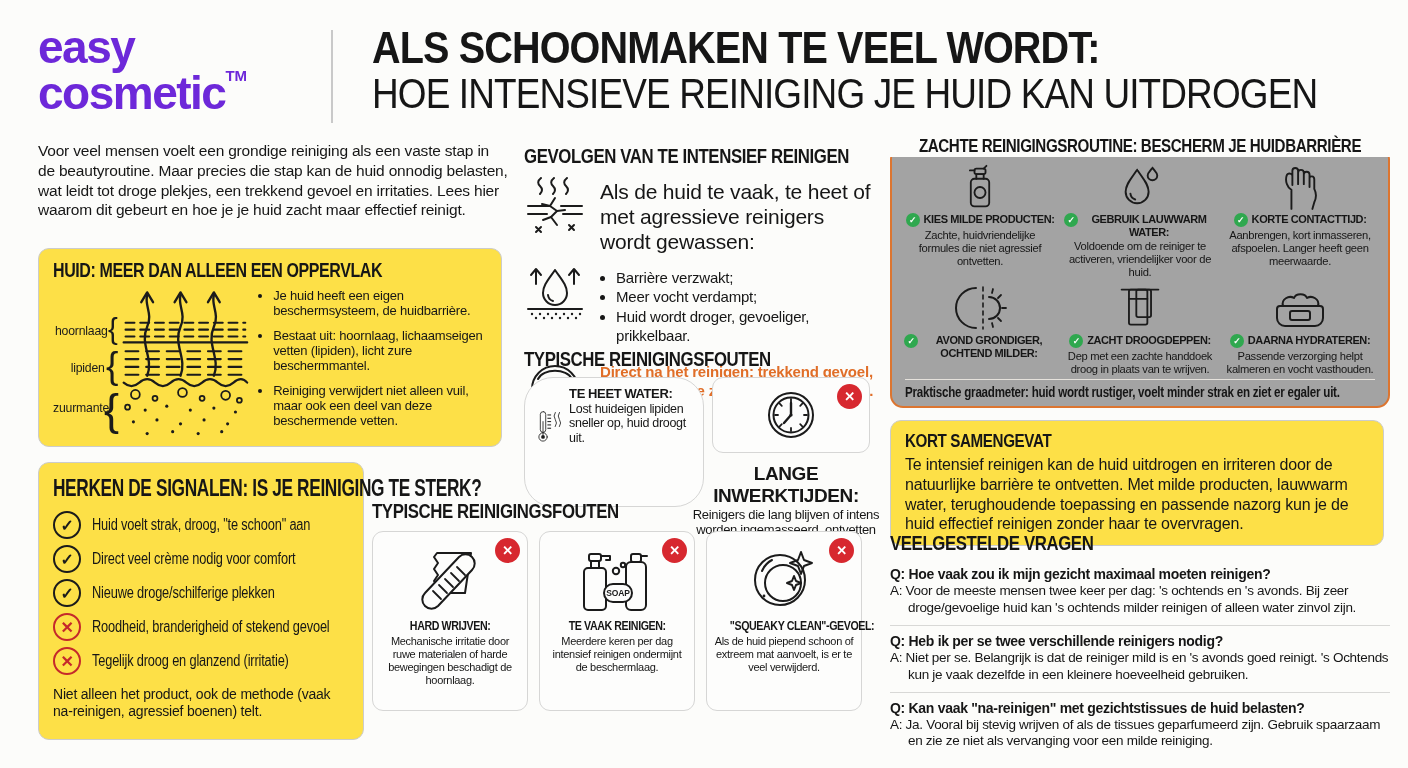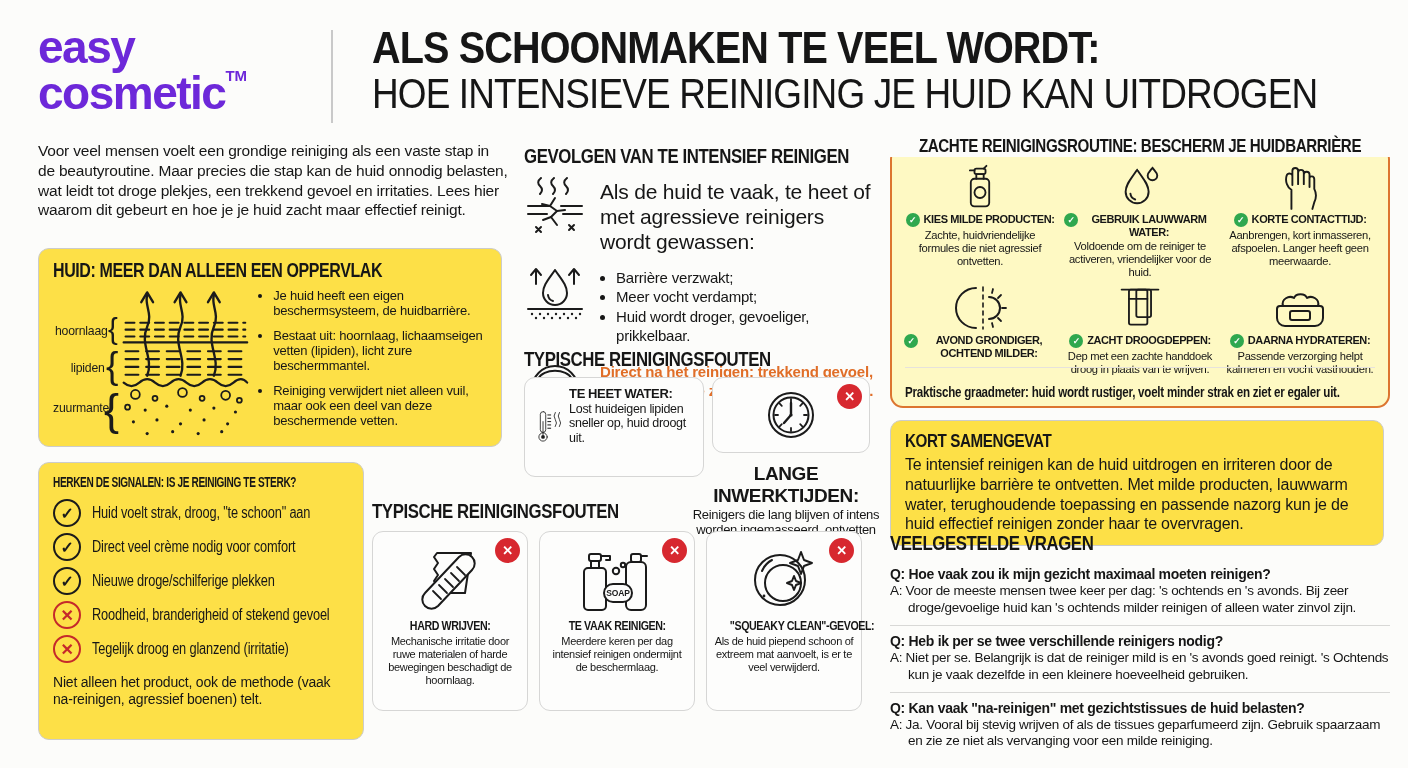--- a/index.html
+++ b/index.html
@@ -21,63 +21,63 @@
   
   .box{position:absolute;background:#fde047;border:1.6px solid #cccccb;border-radius:11px;}
   
   .intro{position:absolute;left:38px;top:141px;width:470px;font-size:15.5px;line-height:1.28;margin:0;}
   .skinbox{left:38px;top:248px;width:464px;height:199px;padding:10px 14px;box-sizing:border-box;}
   .skinbox h2{font-size:20px;}
   .skinrow{display:flex;gap:8px;margin-top:4px;}
   .skinbullets{margin:2px 0 0 0;padding-left:16px;font-size:13px;line-height:1.18;width:218px;}
   .skinbullets li{margin-bottom:9px;}
   .sigbox{left:38px;top:462px;width:326px;height:278px;padding:11px 14px;box-sizing:border-box;}
-  .sigbox h2{font-size:14px;}
+  .sigbox h2{font-size:24px;}
   .sigitem{display:flex;align-items:center;gap:11px;margin:8px 0;height:26px;}
   .sigicon{flex:0 0 28px;width:28px;height:28px;border-radius:50%;border:2.6px solid #1b1b1b;box-sizing:border-box;
            display:flex;align-items:center;justify-content:center;font-size:16px;font-weight:700;color:#1b1b1b;}
   .sigicon.red{border-color:#c5292b;color:#c5292b;}
   .sigtext{font-size:16px;}
   .signote{font-size:14px;line-height:1.2;margin-top:12px;}
   
   .conseq{position:absolute;left:524px;top:144px;width:354px;}
   .crow{display:flex;gap:14px;margin-top:9px;align-items:flex-start;}
   .cicon{flex:0 0 62px;display:flex;justify-content:center;}
   .clead{font-size:21px;line-height:1.2;margin:2px 0 0 0;}
   .cbul{margin:4px 0 0 0;padding-left:16px;font-size:15px;line-height:1.3;}
   .warn{font-size:15px;font-weight:700;color:#e06e28;line-height:1.3;margin-top:4px;}
   .mist1{position:absolute;left:524px;top:347px;width:354px;height:190px;}
   .card{background:#fdfdfc;border:1.6px solid #d6d6d5;border-radius:11px;box-sizing:border-box;position:relative;}
-  .cardA{position:absolute;left:0;top:30px;width:180px;height:100px;padding:8px 12px;display:flex;gap:8px;align-items:flex-start;}
+  .cardA{position:absolute;left:0;top:30px;width:180px;height:130px;padding:8px 12px;display:flex;gap:8px;align-items:flex-start;border-radius:29px;}
   .cardA .ct{font-size:13px;font-weight:700;letter-spacing:-0.4px;}
   .cardA .cb{font-size:12.5px;line-height:1.15;letter-spacing:-0.3px;margin-top:1px;}
   .cardB{position:absolute;left:188px;top:30px;width:158px;height:76px;display:flex;align-items:center;justify-content:center;}
   .badge{position:absolute;top:6px;right:7px;width:25px;height:25px;border-radius:50%;background:#d7282f;color:#fff;
          display:flex;align-items:center;justify-content:center;font-size:13px;font-weight:700;}
   .textB{position:absolute;left:166px;top:116px;width:192px;text-align:center;}
   .textB .ct{font-size:19px;font-weight:700;letter-spacing:-0.4px;}
   .textB .cb{font-size:13px;line-height:1.18;letter-spacing:-0.3px;}
   .mist2{position:absolute;left:372px;top:499px;width:500px;}
   .m2cards{display:flex;gap:11px;margin-top:8px;}
   .m2card{width:156px;height:180px;padding:8px 7px;text-align:center;}
   .m2icon{height:78px;display:flex;align-items:center;justify-content:center;}
   .m2t{font-size:13px;font-weight:700;letter-spacing:-0.5px;}
   .m2b{font-size:11px;line-height:1.17;letter-spacing:-0.3px;margin-top:2px;}
   
-  .routine{position:absolute;left:890px;top:146px;width:500px;height:262px;border:2.4px solid #dc7530;border-radius:13px;background:#fef9c3;box-sizing:border-box;}
+  .routine{position:absolute;left:890px;top:146px;width:500px;height:262px;border:2.4px solid #dc7530;border-radius:13px;background:#a3a3a3;box-sizing:border-box;}
   .rtitle{position:absolute;top:-13px;left:50%;transform:translateX(-50%);background:#fcfcfa;padding:0 10px;
           font-size:18.5px;font-weight:700;white-space:nowrap;letter-spacing:-0.5px;}
   .rgrid{position:absolute;left:12px;right:12px;top:16px;display:grid;grid-template-columns:1fr 1fr 1fr;column-gap:8px;row-gap:6px;}
   .rcell{text-align:center;}
   .rih{height:46px;display:flex;align-items:flex-end;justify-content:center;padding-bottom:3px;}
   .rtl{display:flex;justify-content:center;align-items:flex-start;gap:4px;font-size:11px;font-weight:700;letter-spacing:-0.4px;line-height:1.15;}
   .rck{flex:0 0 14px;width:14px;height:14px;border-radius:50%;background:#2fa84f;color:#fff;font-size:9px;font-weight:700;
        display:flex;align-items:center;justify-content:center;margin-top:0px;}
   .rbd{font-size:11.2px;line-height:1.16;letter-spacing:-0.3px;margin-top:2px;}
-  .rfoot{position:absolute;left:13px;right:13px;bottom:6px;border-top:1px solid #e6e2dc;padding-top:16px;
+  .rfoot{position:absolute;left:13px;right:13px;bottom:6px;border-top:1px solid #e6e2dc;padding-top:4px;
          font-size:14.5px;font-weight:700;letter-spacing:-0.3px;}
   .summary{left:890px;top:420px;width:494px;padding:9px 14px 11px;box-sizing:border-box;}
   .summary h2{font-size:19px;}
   .summary p{margin:3px 0 0 0;font-size:16px;line-height:1.24;}
   .faq{position:absolute;left:890px;top:531px;width:500px;}
   .faqitem{padding:7px 0 8px;border-bottom:1px solid #d8d8d6;}
   .faqitem:last-child{border-bottom:none;}
   .fq{font-size:14px;font-weight:700;letter-spacing:-0.3px;}
   .fa{font-size:13.5px;line-height:1.25;letter-spacing:-0.3px;padding-left:18px;text-indent:-18px;margin-top:1px;}
 </style>

